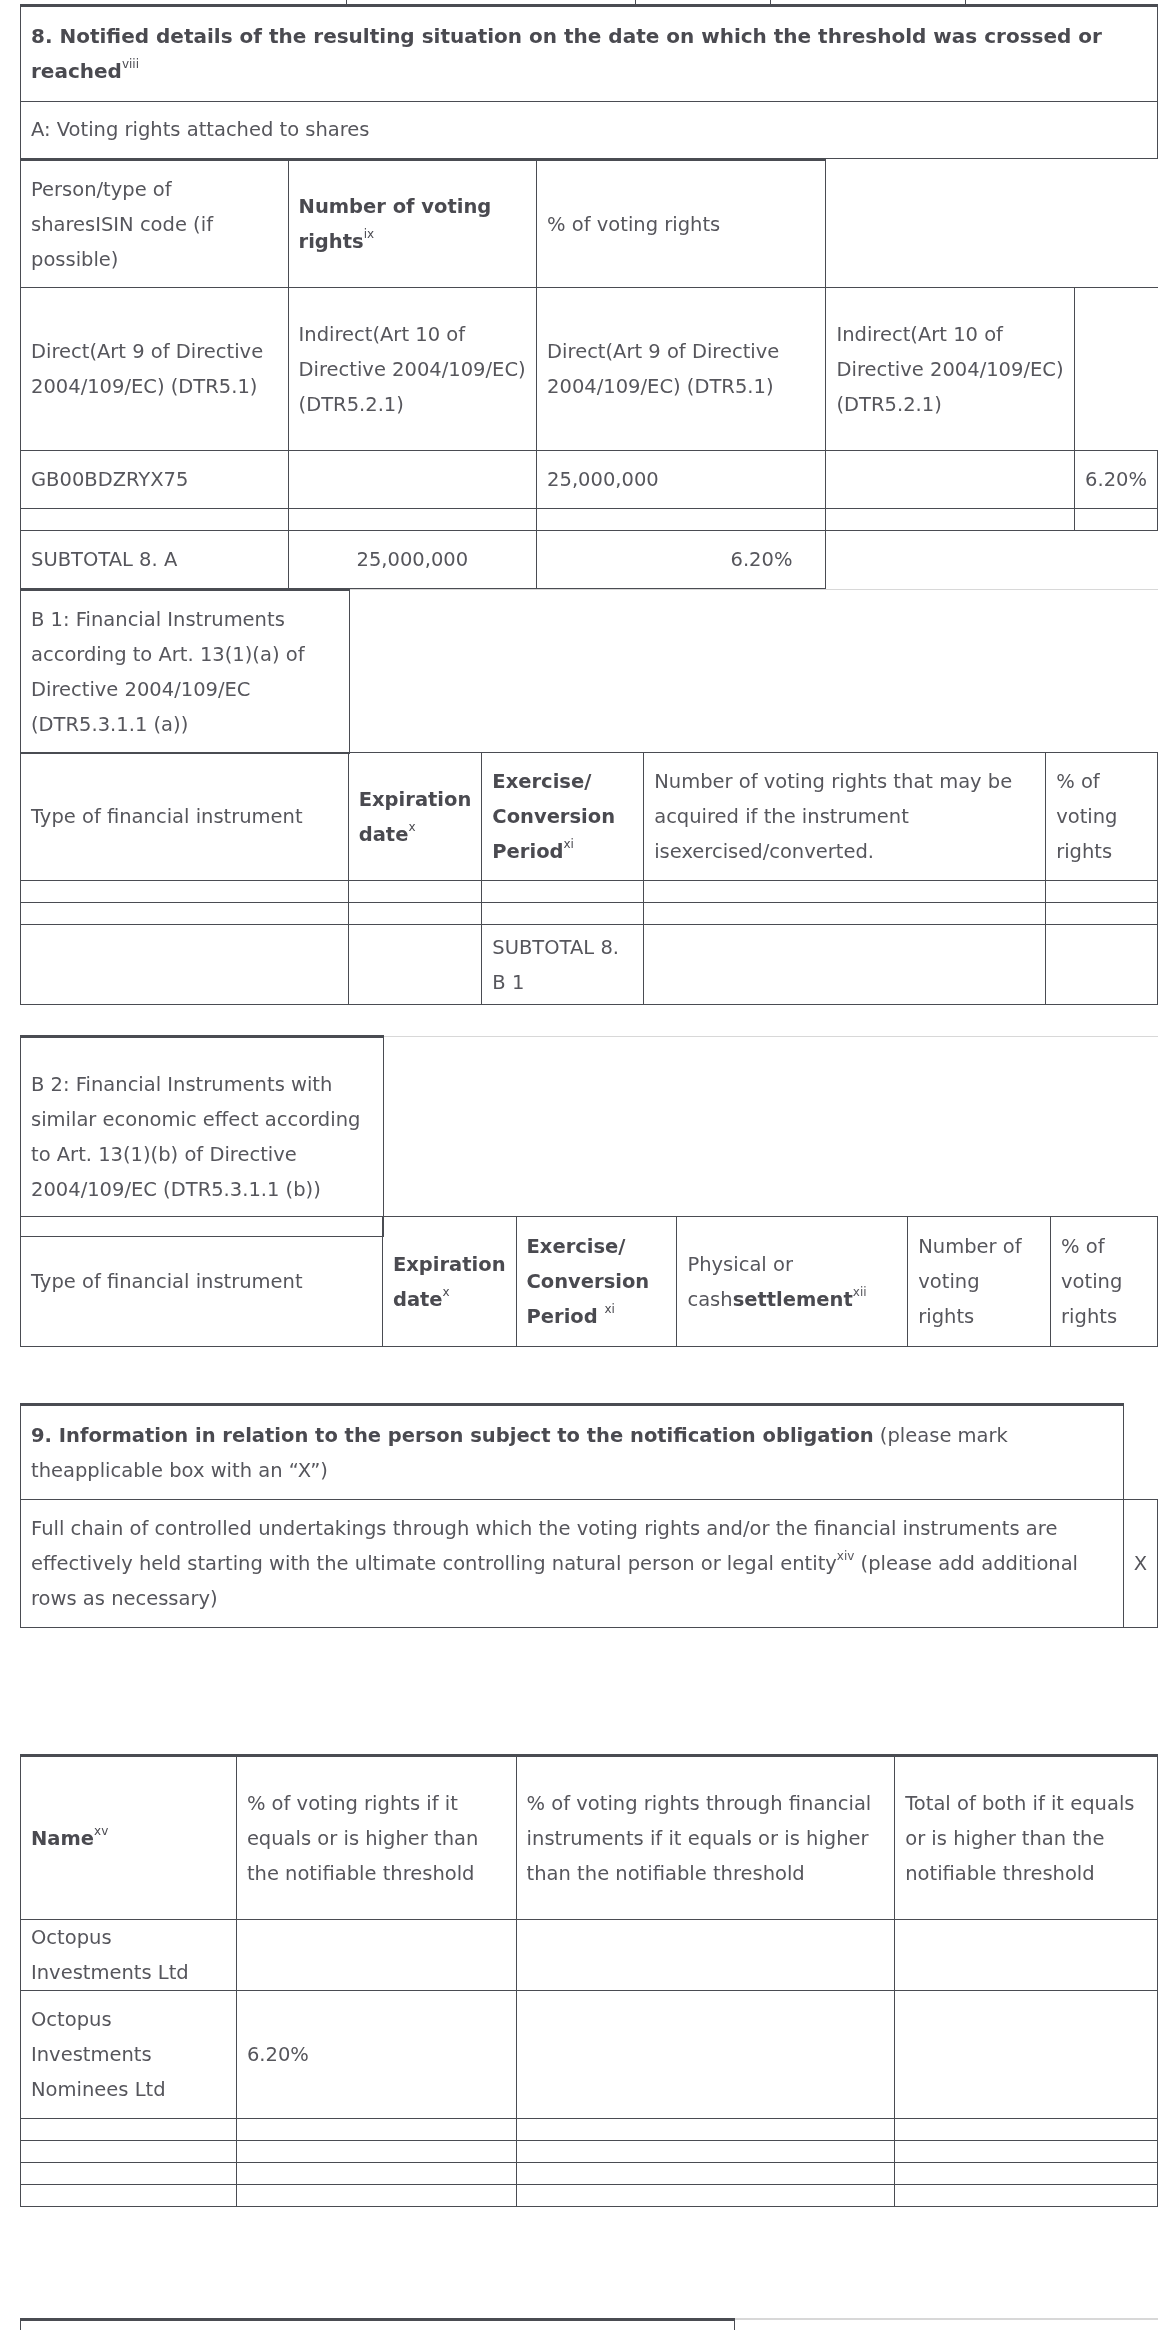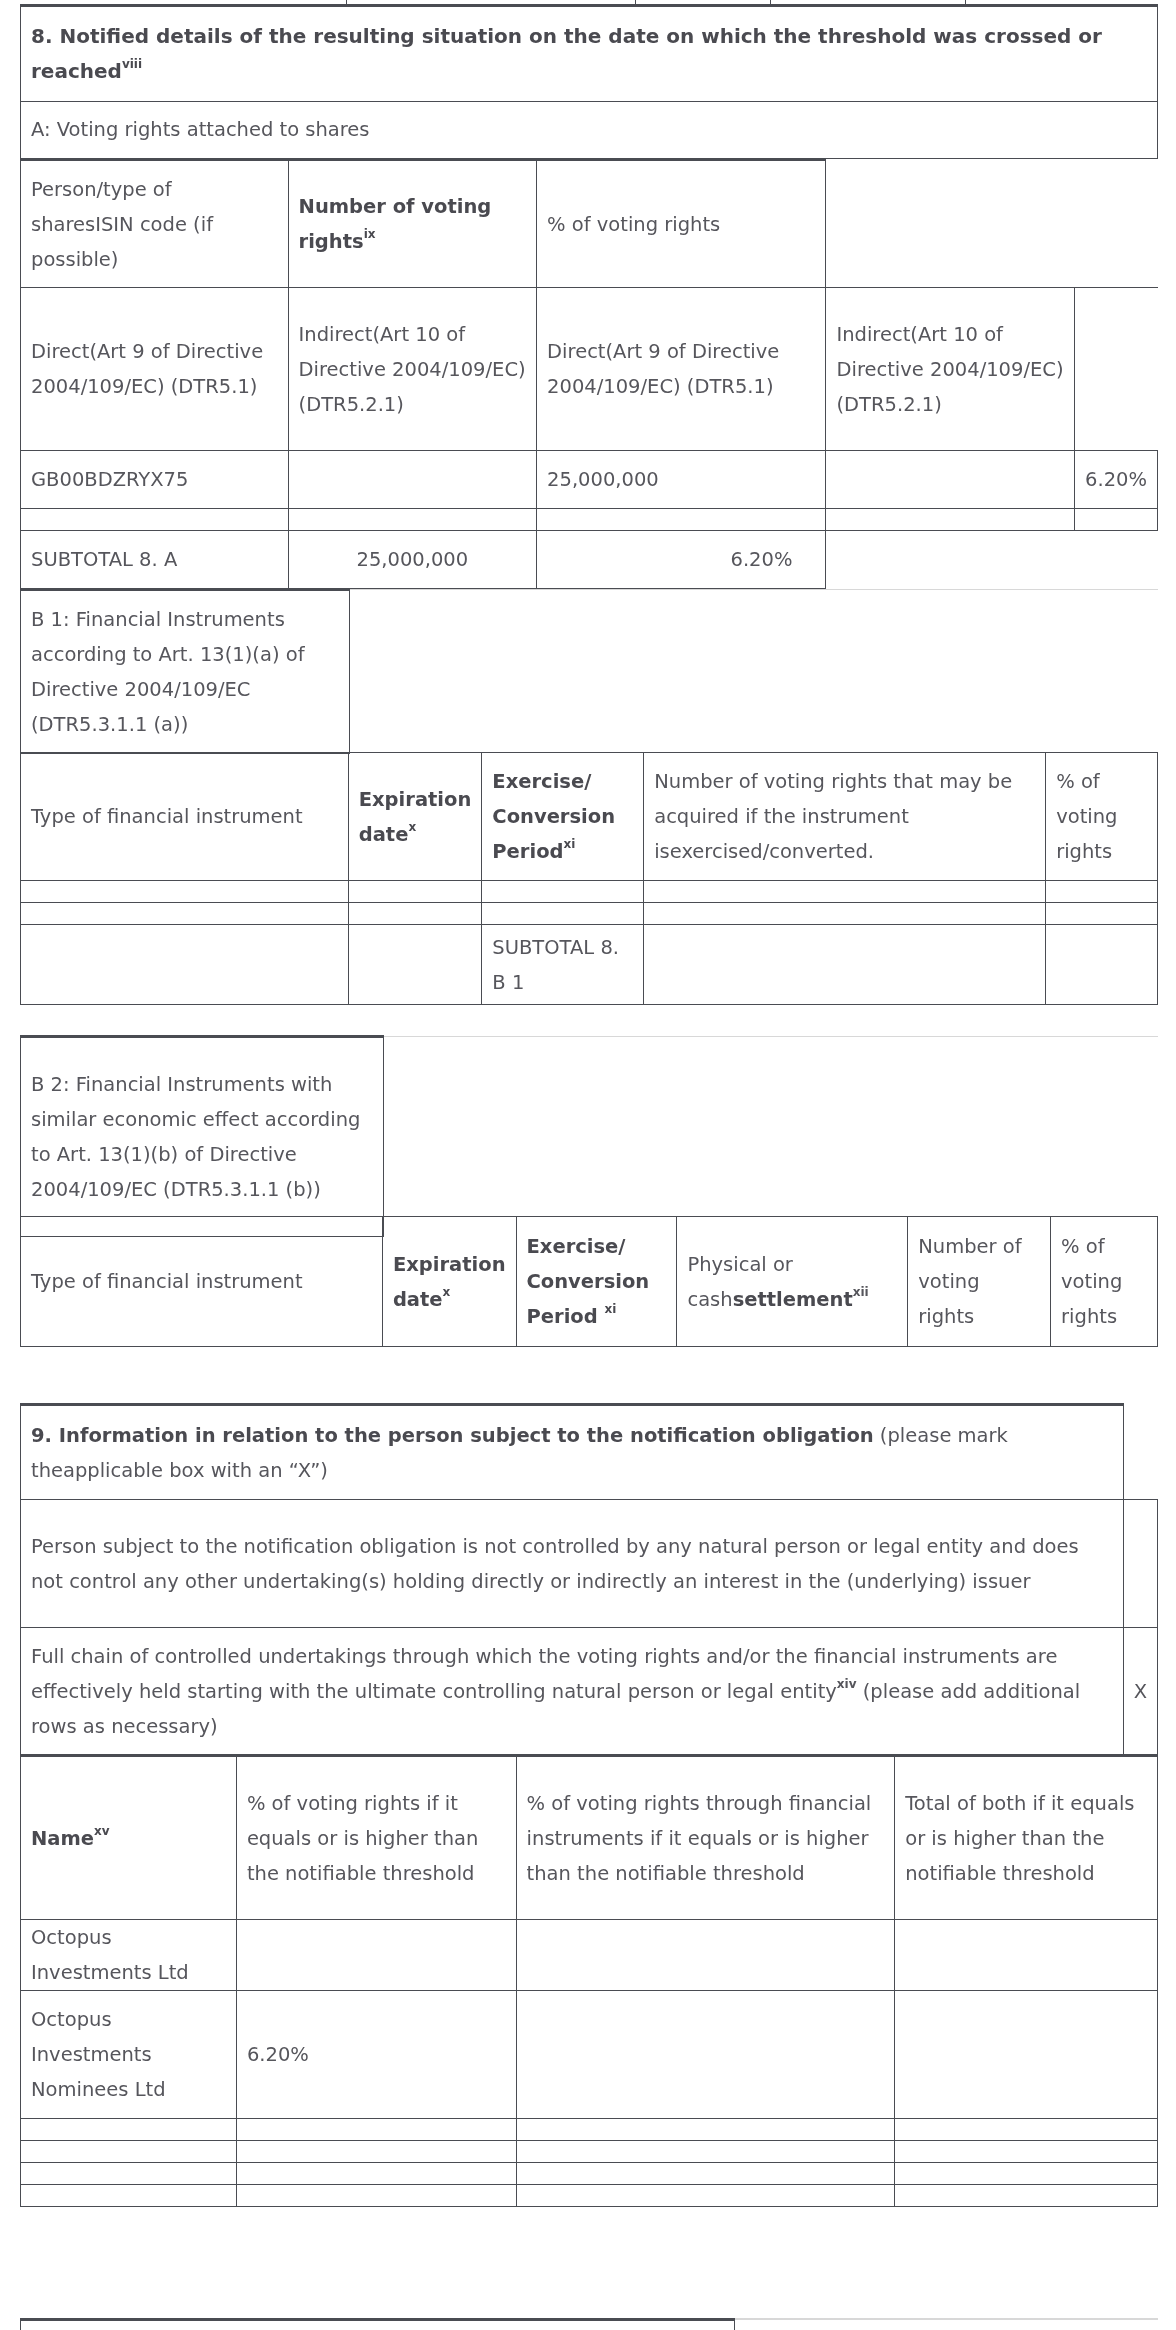--- a/index.html
+++ b/index.html
@@ -7,21 +7,21 @@
     width: 1176px; height: 2330px; overflow: hidden; position: relative;
     font-family: "DejaVu Sans", sans-serif; color: #56565c;
     font-size: 19.5px; line-height: 35px;
   }
   table { border-collapse: collapse; position: absolute; left: 20px; }
   td {
     border: 1.5px solid #4a4c52; vertical-align: middle;
     padding: 0 10px; box-sizing: border-box; font-weight: normal;
   }
   .b { font-weight: bold; color: #4a4a50; }
-  sup { font-size: 12px; line-height: 0; vertical-align: 10px; font-weight: bold; }
+  sup { font-size: 12px; line-height: 0; vertical-align: 10px; font-weight: normal; }
   .thick-top { border-top: 3.5px solid #4a4c52; }
   .noborder { border: none; }
   .right { text-align: right; }
   .center { text-align: center; }
   .topline {
     position: absolute; top: 0; left: 20px; width: 1138px; height: 7px;
     border-bottom: 3.5px solid #4a4c52; box-sizing: border-box;
   }
   .topline span { position: absolute; top: 0; height: 7px; border-left: 1px solid #4a4c52; }
   .trailing {
@@ -183,24 +183,20 @@
       <col style="width:34px">
     </colgroup>
   <tbody>
       <tr style="height:95px">
     <td class="thick-top">
       <span class="b">9. Information in relation to the person subject to the notification obligation</span><span> (please mark theapplicable box with an “X”)</span>
     </td>
     <td class="thick-top" style="border-right:none; border-top-color:#ffffff; border-top-width:0;"></td>
   </tr>
   <tr style="height:128px">
-    <td>Person subject to the notification obligation is not controlled by any natural person or legal entity and does not control any other undertaking(s) holding directly or indirectly an interest in the (underlying) issuer</td>
-    <td class="center" style="padding:0"></td>
-  </tr>
-  <tr style="height:128px">
     <td><span>Full chain of controlled undertakings through which the voting rights and/or the financial instruments are effectively held starting with the ultimate controlling natural person or legal entity</span><sup>xiv</sup><span> (please add additional rows as necessary)</span></td>
     <td class="center" style="padding:0">X</td>
   </tr>
 </tbody>
   </table>
 
 <table style="top:1754px; width:1138px;">
   <colgroup>
       <col style="width:216px">
       <col style="width:280px">

